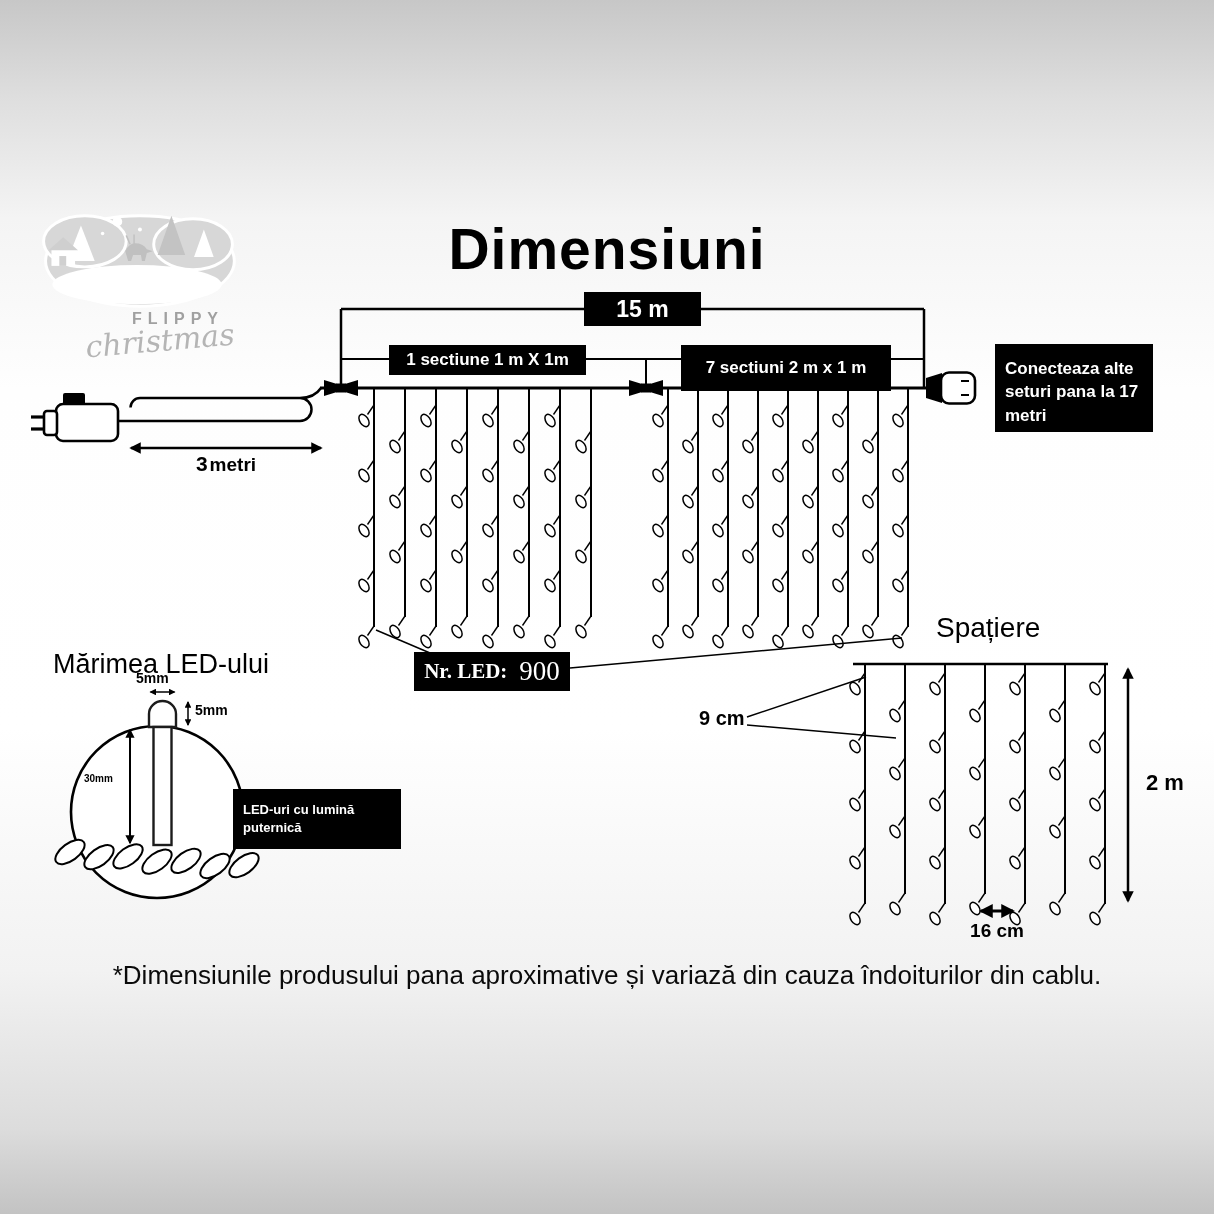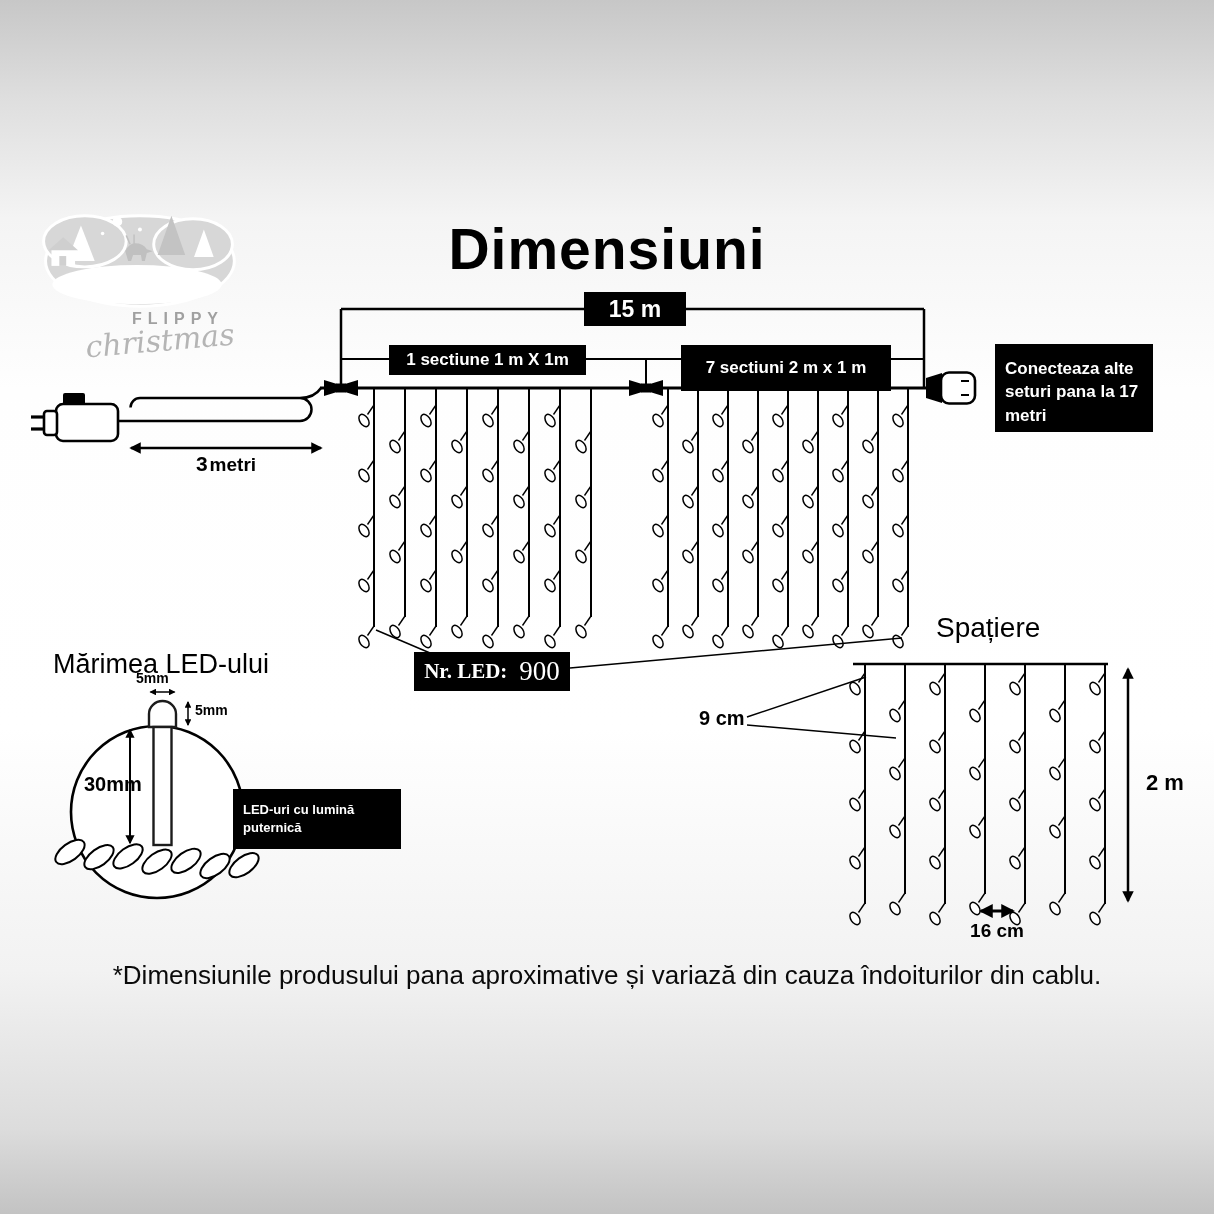--- a/index.html
+++ b/index.html
@@ -14,37 +14,37 @@
   .w14{stroke-width:1.4}.w15{stroke-width:1.5}.w2{stroke-width:2}
   .w25{stroke-width:2.5}.w3{stroke-width:3}.w32{stroke-width:3.2}
   .arrow{marker-start:url(#arr);marker-end:url(#arr)}
   #arr path{fill:#000}
   .abs{position:absolute}
   .bb{position:absolute;background:#000;color:#fff;display:flex;align-items:center;justify-content:center;font-weight:bold}
   .page-title{left:0;right:0;top:216px;text-align:center;font-size:57px;font-weight:bold;letter-spacing:1px}
   .logo-art{position:absolute;left:22px;top:200px;width:230px;height:118px}
   .brand-top{left:118px;top:310px;width:120px;text-align:center;font-size:16px;letter-spacing:6px;color:#a0a0a0;font-weight:bold}
   .brand-script{left:70px;top:323px;width:180px;text-align:center;font-family:"DejaVu Serif",serif;font-style:italic;font-size:30px;color:#b5b5b5;transform:rotate(-5deg)}
-  .box-15m{left:584px;top:292px;width:102px;height:34px;font-size:23px}
+  .box-15m{left:584px;top:292px;width:117px;height:34px;font-size:23px}
   .box-sec1{left:389px;top:345px;width:197px;height:30px;font-size:17px}
   .box-sec2{left:681px;top:345px;width:210px;height:46px;font-size:17px}
   .box-connect{left:995px;top:344px;width:158px;height:88px;font-size:17px;justify-content:flex-start;align-items:flex-start;padding:13px 10px;line-height:1.38;text-align:left}
   .lead-label{left:130px;top:452px;width:192px;text-align:center;font-size:19px;font-weight:bold}
   .lead-label .num{font-size:21px;margin-right:2px}
   .box-nrled{left:414px;top:652px;width:156px;height:39px;gap:12px;font-family:"Liberation Serif",serif}
   .nl-label{font-size:21px;font-weight:bold}
   .nl-value{font-size:27px;font-weight:normal}
   .sp-title{left:936px;top:612px;font-size:28px}
   .lbl-9cm{left:699px;top:707px;font-size:20px;font-weight:bold}
   .lbl-1m{left:1146px;top:770px;font-size:22px;font-weight:bold}
   .lbl-16cm{left:962px;top:920px;width:70px;text-align:center;font-size:19px;font-weight:bold}
   .ls-title{left:53px;top:649px;font-size:27px}
   .lbl-5t{left:136px;top:670px;font-size:14px;font-weight:bold}
   .lbl-5s{left:195px;top:702px;font-size:14px;font-weight:bold}
-  .lbl-30{left:84px;top:773px;font-size:20px;font-weight:bold}
+  .lbl-30{left:84px;top:773px;font-size:10px;font-weight:bold}
   .box-lednote{left:233px;top:789px;width:168px;height:60px;font-size:13px;justify-content:flex-start;align-items:center;padding:17px 10px;line-height:1.35;text-align:left}
   .footnote{left:0;right:0;top:960px;text-align:center;font-size:26px;color:#0a0a0a}
 </style>
 </head>
 <body>
 
 <div class="canvas">
 
   <svg id="diagram" viewBox="0 0 1214 1214">
     <defs>

